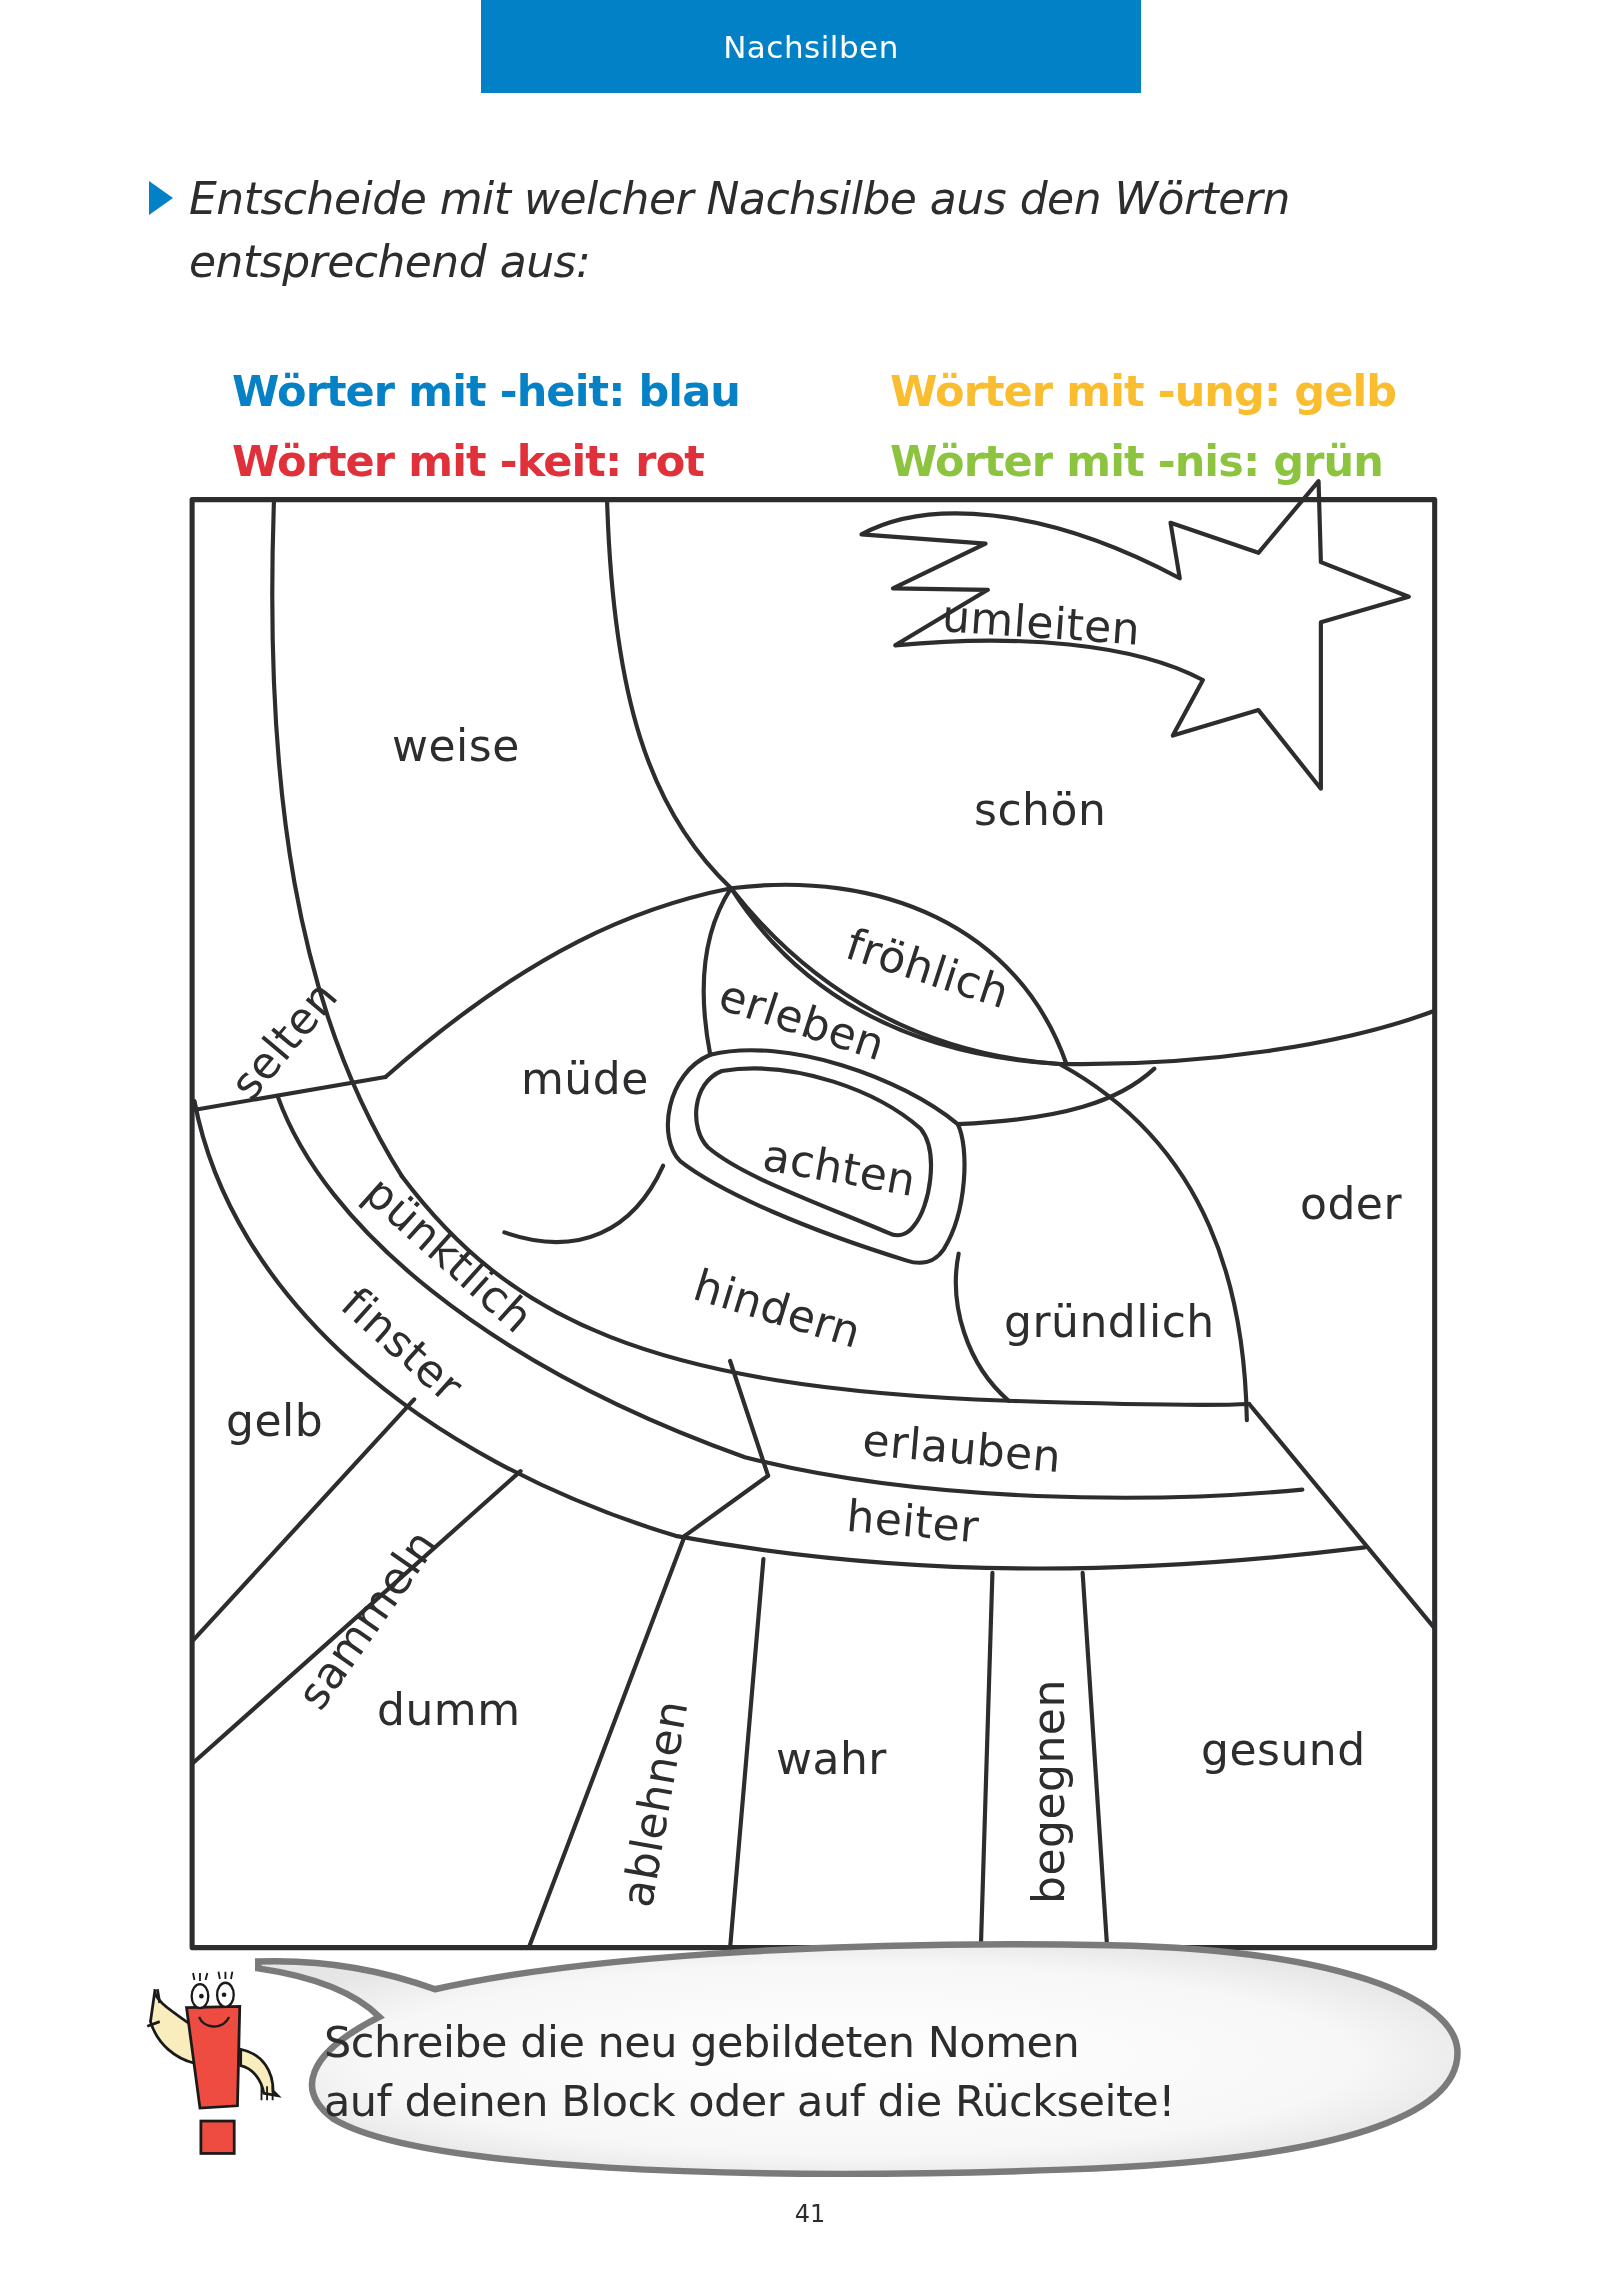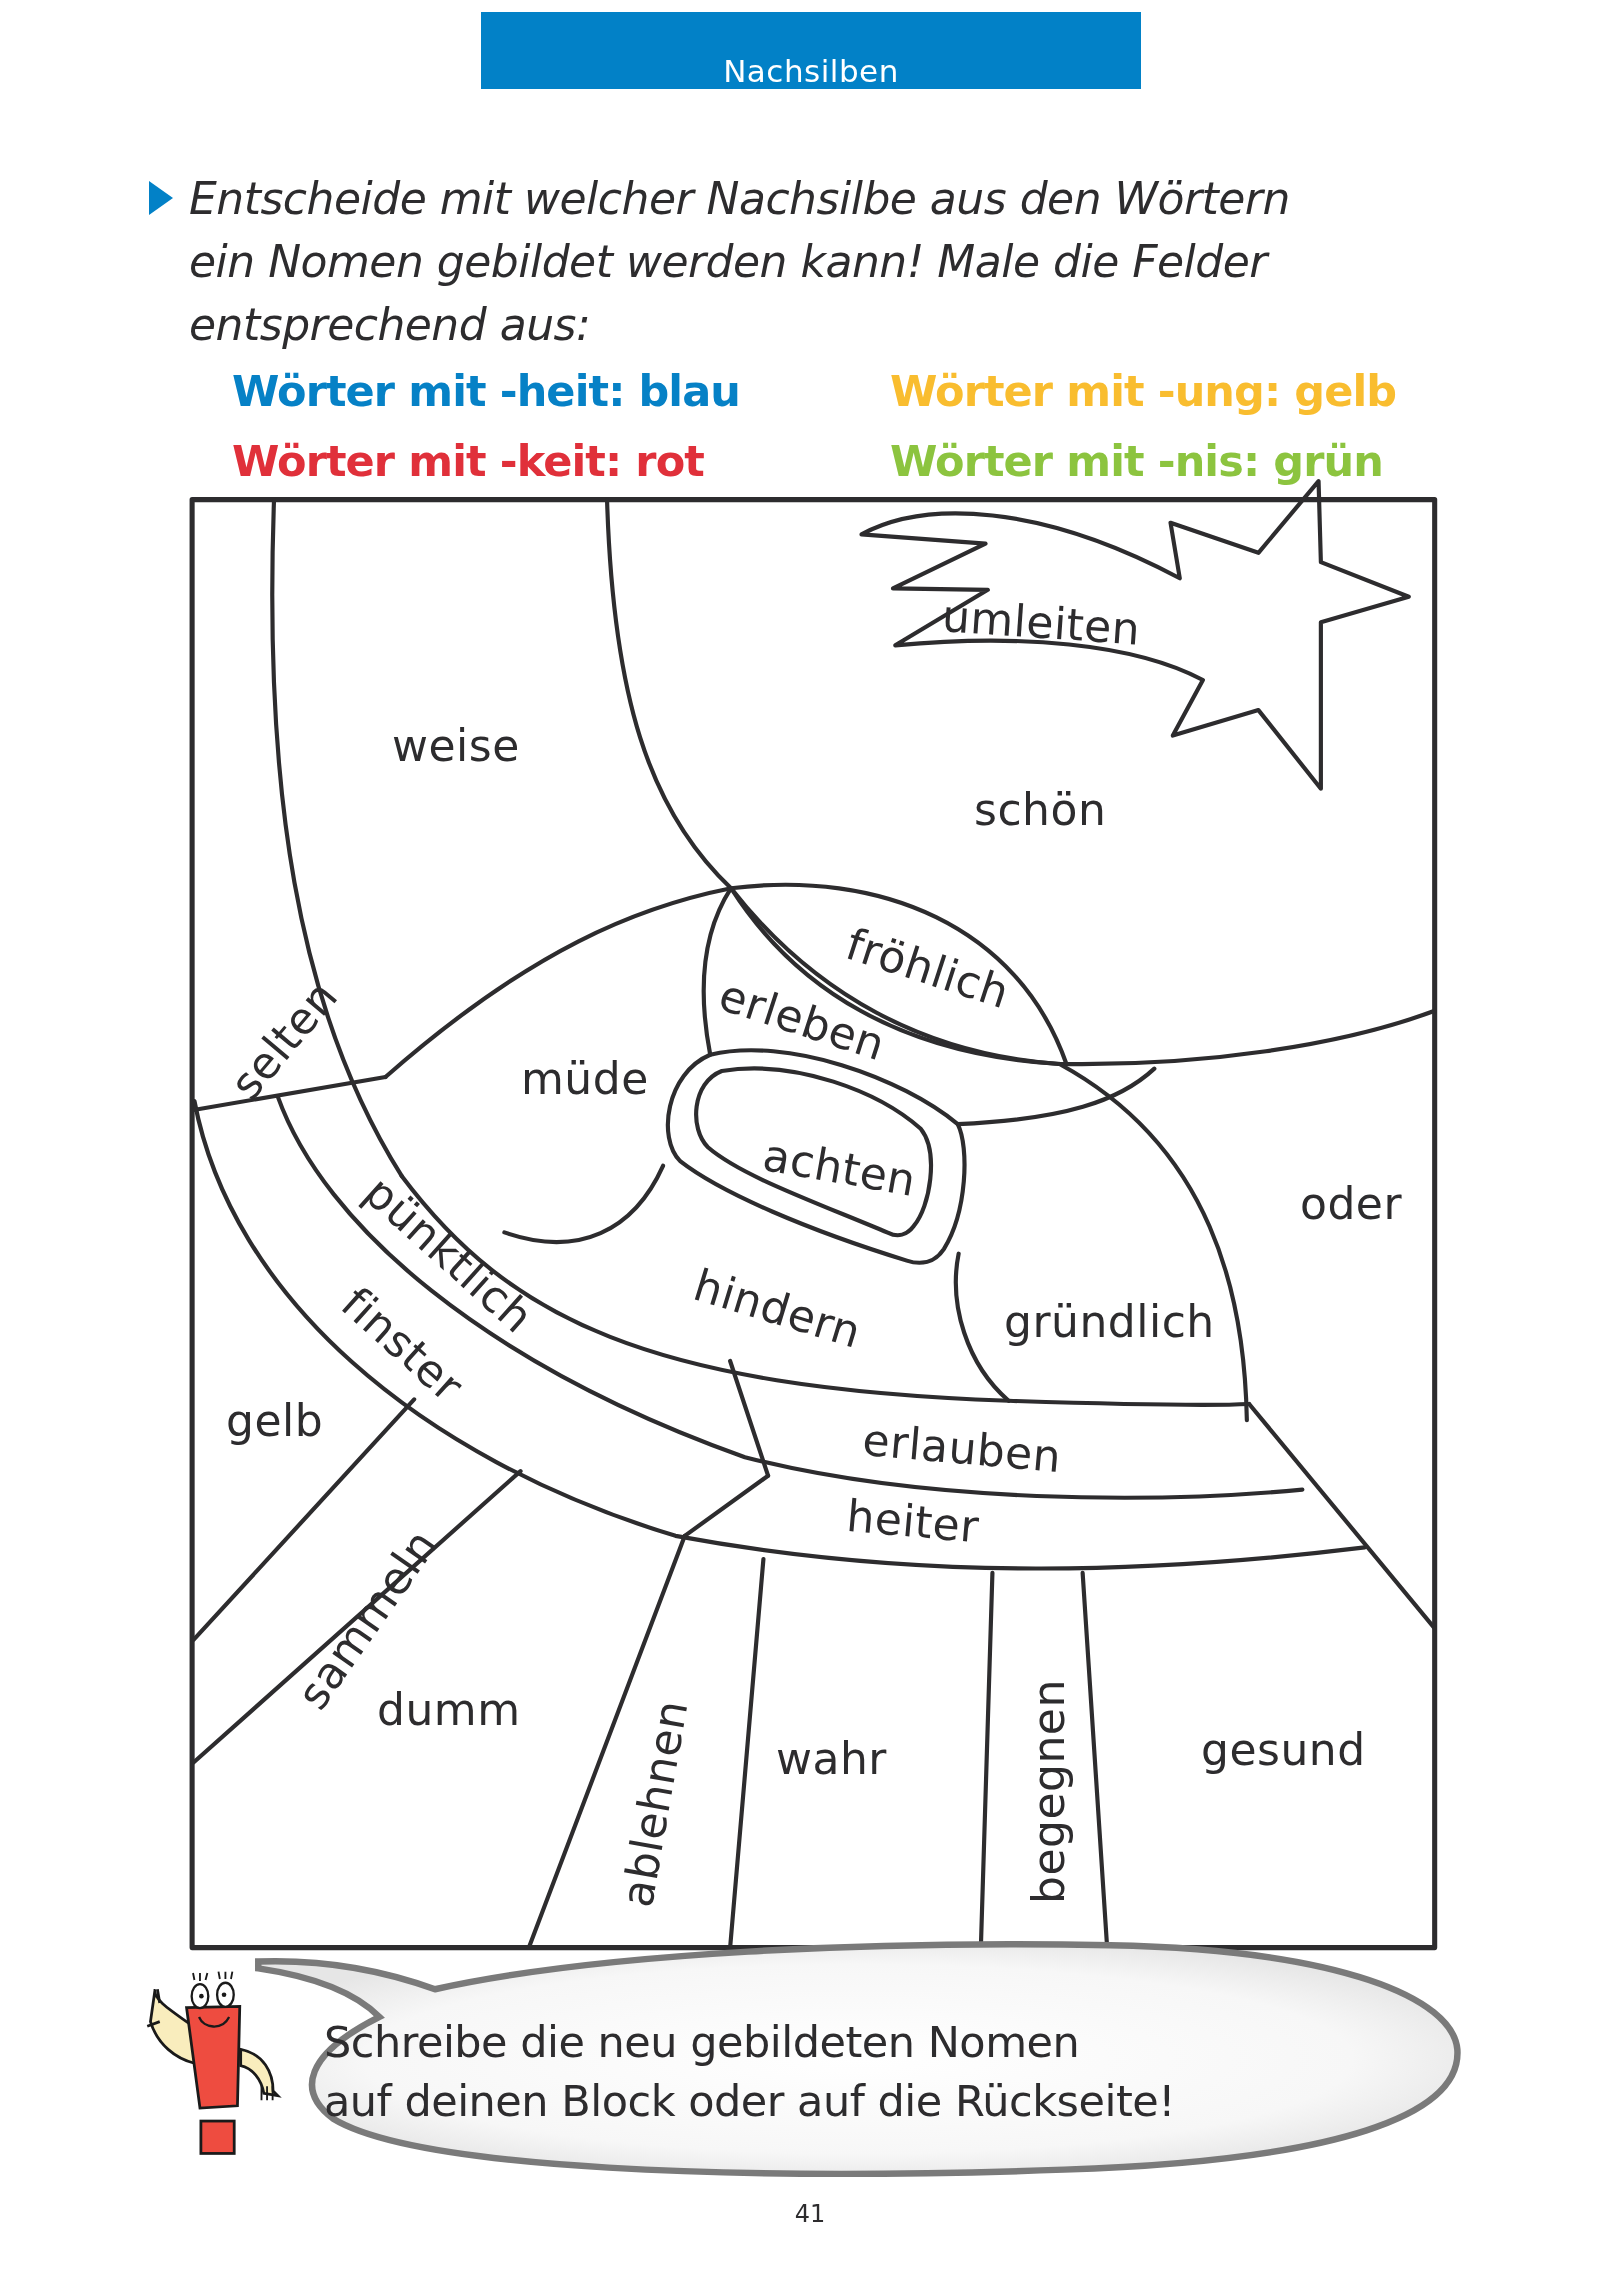--- a/index.html
+++ b/index.html
@@ -1,19 +1,19 @@
 <!DOCTYPE html>
 <html style="font-size:7.4px"><head>
 <meta charset="utf-8">
 <style>
   html, body { margin: 0; padding: 0; background: #ffffff; }
   body { width: 1618px; height: 2295px; position: relative; overflow: hidden;
          font-family: "DejaVu Sans", "Liberation Sans", sans-serif; color: #2d2c2e; }
-  .header-bar { position: absolute; left: 481px; top: 12px; width: 660px; height: 77px;
-                background: #0281c7; display: flex; align-items: flex-end; justify-content: center; }
+  .header-bar { position: absolute; left: 481px; top: 0; width: 660px; height: 93px;
+                background: #0281c7; display: flex; align-items: center; justify-content: center; }
   .header-bar span { color: #ffffff; font-size: 31px; font-family: "DejaVu Sans", sans-serif; letter-spacing: 0.5px; }
   .instruction { position: absolute; left: 189px; top: 167px; width: 1249px; font-style: italic; }
   .instruction .line { font-size: 44px; line-height: 63px; white-space: nowrap; letter-spacing: -0.5px; }
   .triangle { position: absolute; left: 149px; top: 181px; width: 0; height: 0;
               border-top: 17.6px solid transparent; border-bottom: 17.6px solid transparent;
               border-left: 24px solid #0281c7; }
   .legend { position: absolute; font-size: 43px; font-weight: bold; white-space: nowrap; letter-spacing: -0.9px; margin-left: 43px; }
   .picture { position: absolute; left: 0; top: 0; width: 1618px; height: 2295px; }
   .picture svg { position: absolute; left: 0; top: 0; }
   .word { position: absolute; font-size: 44px; white-space: nowrap; transform-origin: 0 0; color: #2d2c2e; letter-spacing: 0.5px; }
@@ -24,21 +24,20 @@
 </head>
 <body>
 
 <div class="header-bar">
   <span>Nachsilben</span>
 </div>
 
 <div class="triangle"></div>
 <div class="instruction">
   <div class="line">Entscheide mit welcher Nachsilbe aus den Wörtern</div>
-  <div class="line">ein Nomen gebildet werden kann! Male die Felder</div>
   <div class="line">entsprechend aus:</div>
 </div>
 
 <div class="legend" style="left:189px; top:366px; color:#0681c6;">Wörter mit -heit: blau</div>
 <div class="legend" style="left:847px; top:366px; color:#f9bd2f;">Wörter mit -ung: gelb</div>
 <div class="legend" style="left:189px; top:436px; color:#e0303a;">Wörter mit -keit: rot</div>
 <div class="legend" style="left:847px; top:436px; color:#8cc43f;">Wörter mit -nis: grün</div>
 
 <div class="picture">
   <svg width="1618" height="2295" viewBox="0 0 3497 4961">

